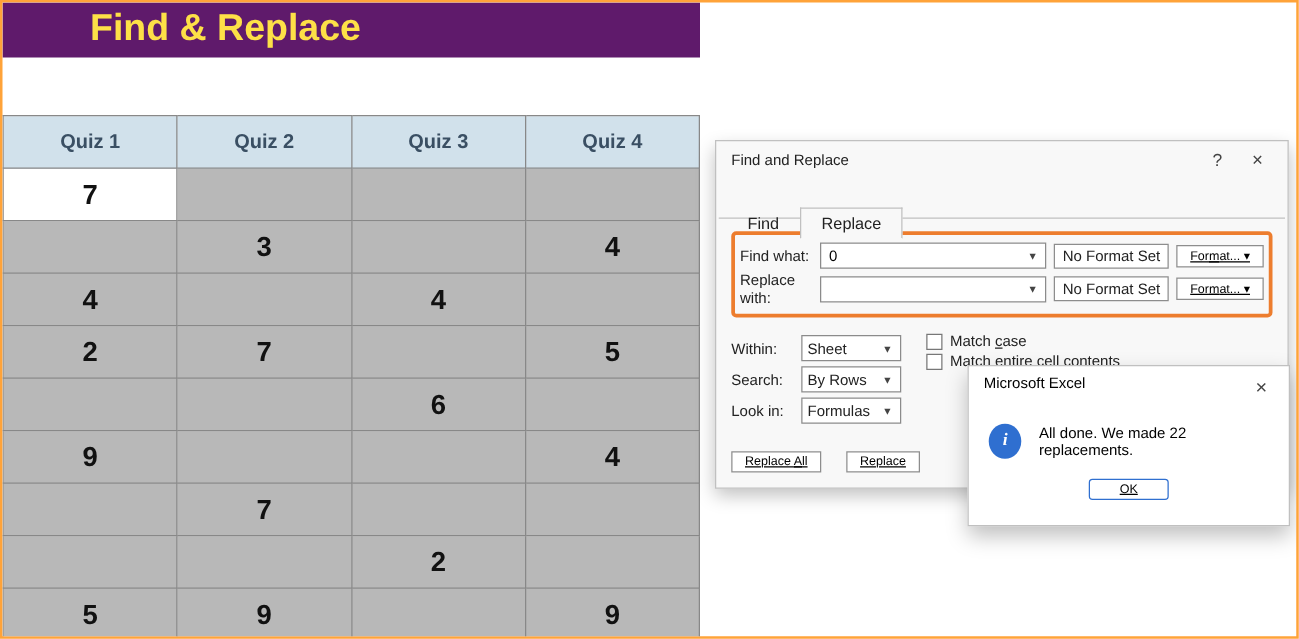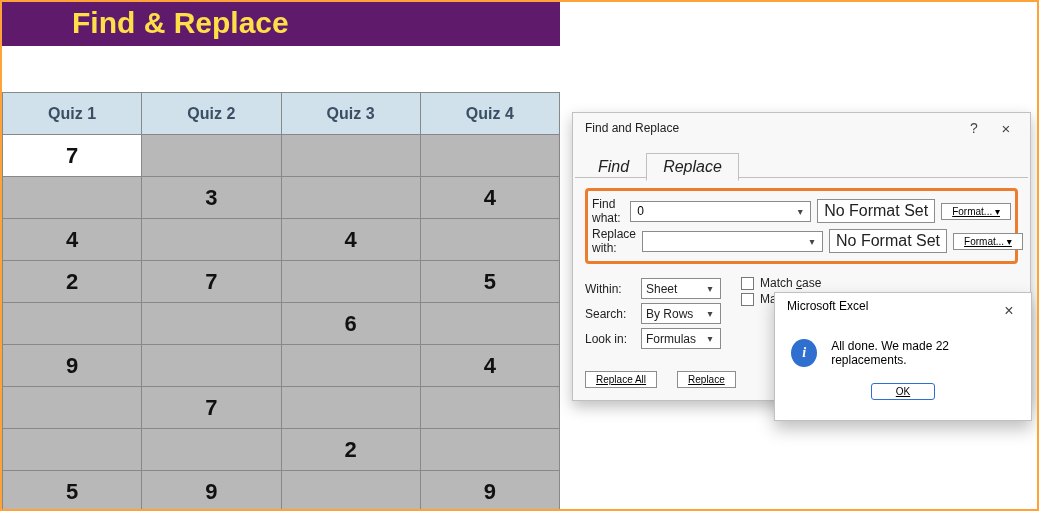--- a/index.html
+++ b/index.html
@@ -97,24 +97,23 @@
     display:flex;
     padding:0 8px;
     gap:0;
     border-bottom:0;
     margin-top:4px;
   }
   .tab{
     padding:4px 16px;
     border:1px solid transparent;
     cursor:pointer;
-    font-size:16px;
+    font-size:13px;
     position:relative;
-    top:4px;
-    font-style:italic;
+    top:17px;
   }
   .tab.active{
     border:1px solid var(--dlg-border);
     border-bottom:1px solid var(--dlg-bg);
     background:var(--dlg-bg);
   }
   .dlg-body{
     border-top:1px solid var(--dlg-border);
     padding:10px 10px 10px 10px;
     margin:0 2px;
@@ -153,21 +152,21 @@
   .caret{
     width:12px;
     text-align:center;
     color:#444;
     font-size:10px;
   }
   .pill{
     border:1px solid var(--btn-border);
     background:var(--btn-bg);
     padding:2px 6px;
-    font-size:16px;
+    font-size:12px;
     white-space:nowrap;
   }
   .btn{
     border:1px solid var(--btn-border);
     background:var(--btn-bg);
     padding:2px 10px;
     font-size:10px;
     cursor:pointer;
     white-space:nowrap;
     text-decoration:underline;

